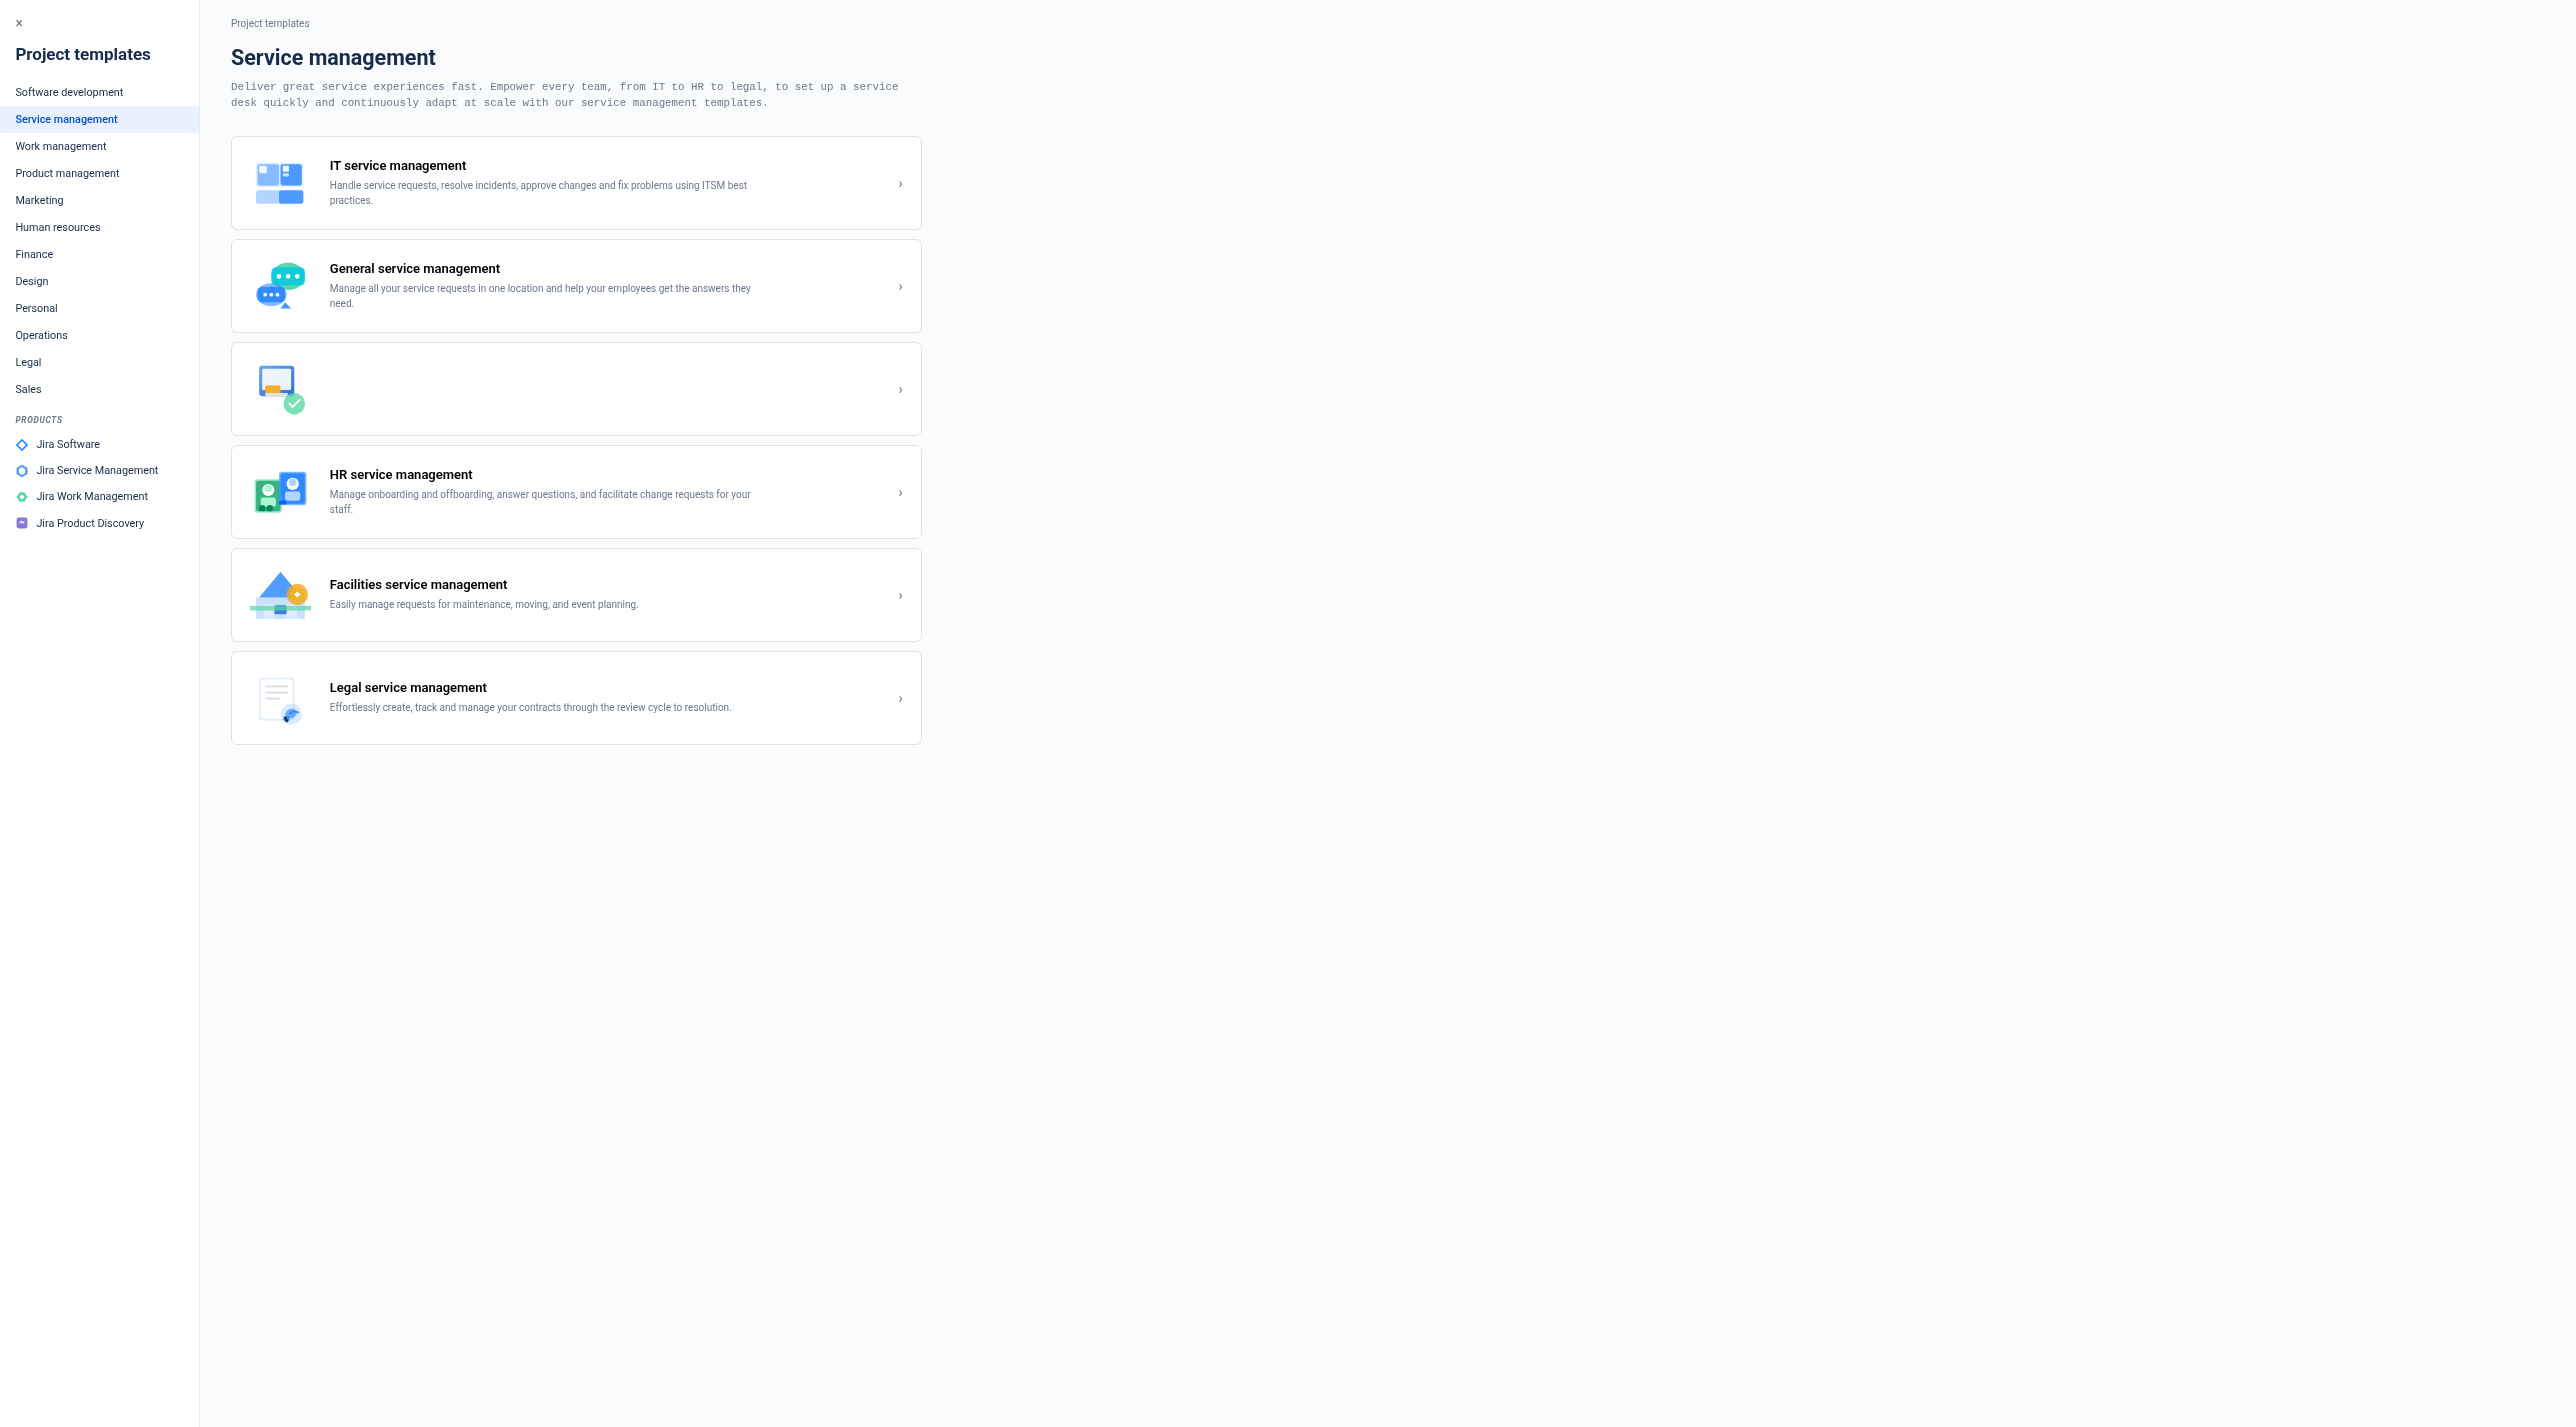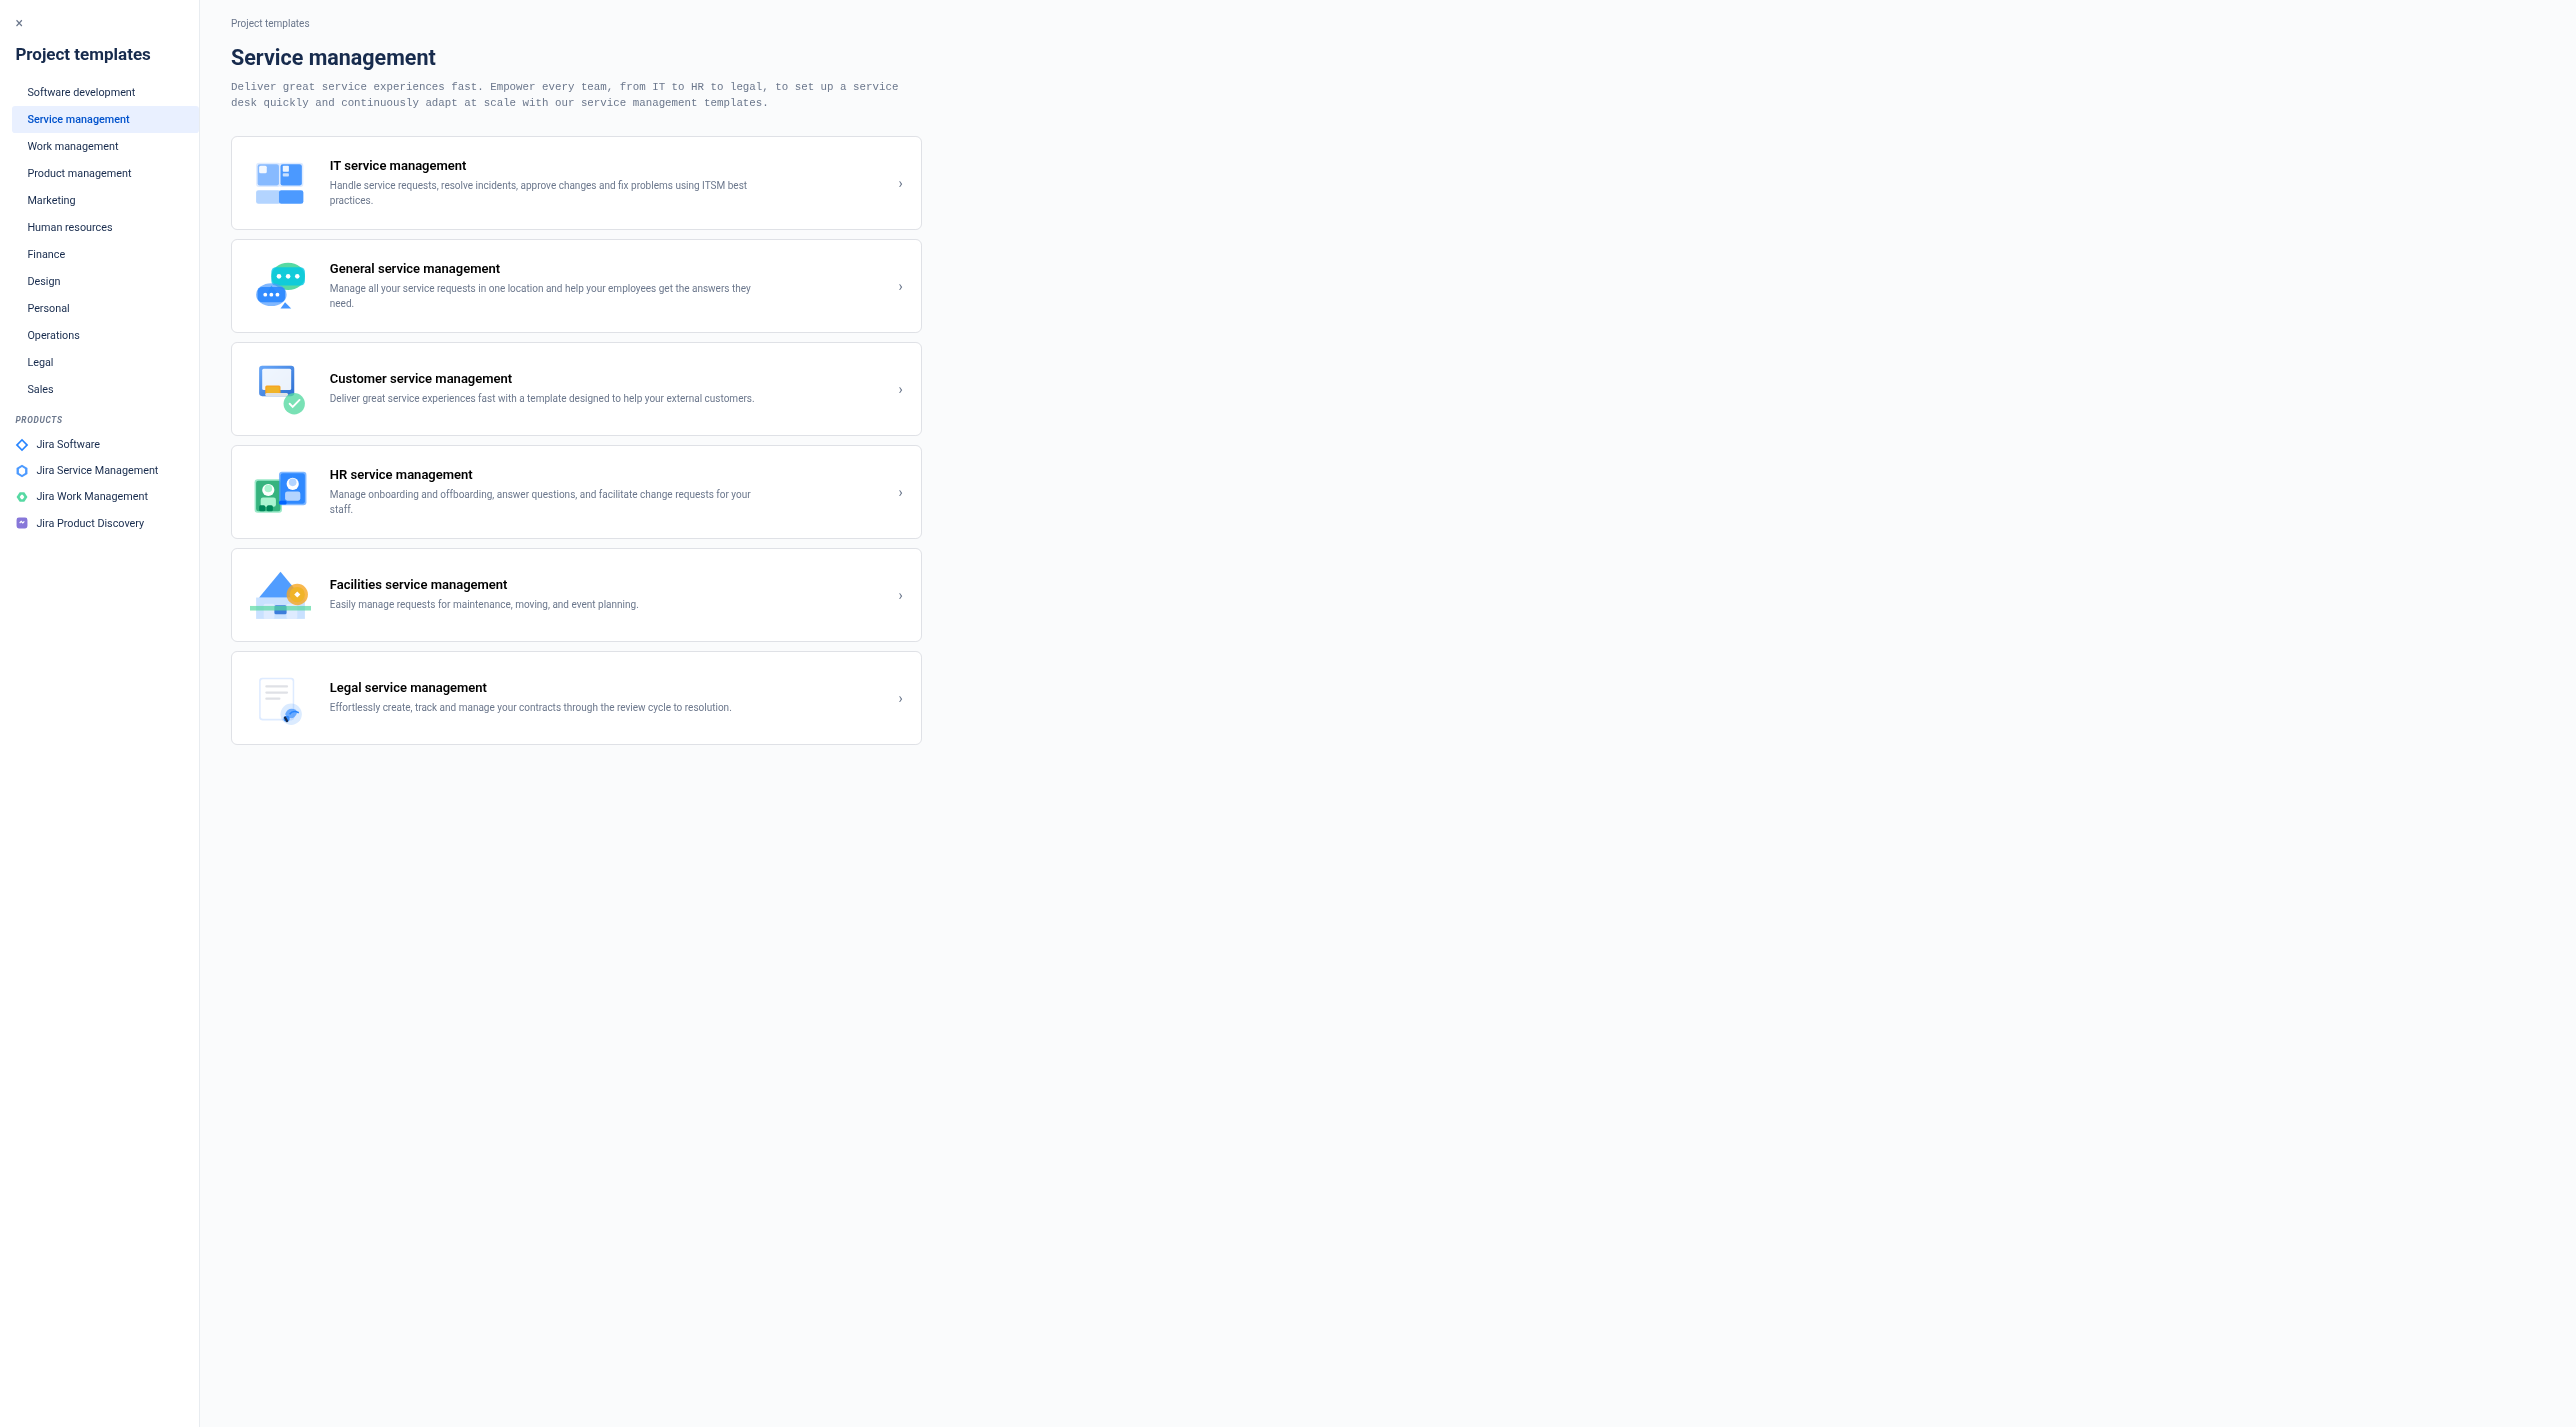--- a/index.html
+++ b/index.html
@@ -35,21 +35,20 @@
 
     .sidebar-title {
       font-size: 17px;
       font-weight: 700;
       color: #172b4d;
       padding: 0 15.4px 15.4px;
     }
 
     .sidebar-nav {
       list-style: none;
-      padding-left: 12px;
     }
 
     .sidebar-nav li a {
       display: block;
       padding: 7px 15.4px;
       font-size: 10.8px;
       color: #172b4d;
       text-decoration: none;
       cursor: pointer;
     }
@@ -313,24 +312,20 @@
         </linearGradient>
       </defs>
       <rect x="16" y="14" width="38" height="28" rx="2" fill="#fff" opacity="0.9"></rect>
       <rect x="20" y="36" width="20" height="12" rx="2" fill="#f6a623"></rect>
       <rect x="22" y="38" width="16" height="8" rx="1" fill="#f0b429"></rect>
       <rect x="20" y="46" width="30" height="4" rx="2" fill="#dfe1e6"></rect>
       <circle cx="58" cy="60" r="14" fill="#57d9a3" opacity="0.8"></circle>
       <path d="M52 60 L56 64 L65 55" stroke="#fff" stroke-width="2.5" fill="none" stroke-linecap="round"></path>
     </svg>
         </div>
-        <div class="template-info">
-          <div class="template-name">Customer service management</div>
-          <div class="template-desc">Deliver great service experiences fast with a template designed to help your external customers.</div>
-        </div>
         <span class="template-chevron">›</span>
       </div>
       <div class="template-card">
         <div class="template-icon">
           <svg width="61" height="61" viewBox="0 0 80 80" xmlns="http://www.w3.org/2000/svg">
       <rect x="6" y="24" width="36" height="44" rx="4" fill="#57d9a3" opacity="0.6"></rect>
       <rect x="8" y="26" width="32" height="40" rx="3" fill="#36b37e"></rect>
       <circle cx="24" cy="38" r="8" fill="#fff"></circle>
       <circle cx="24" cy="36" r="5" fill="#abf5d1"></circle>
       <rect x="14" y="48" width="20" height="12" rx="3" fill="#abf5d1"></rect>

